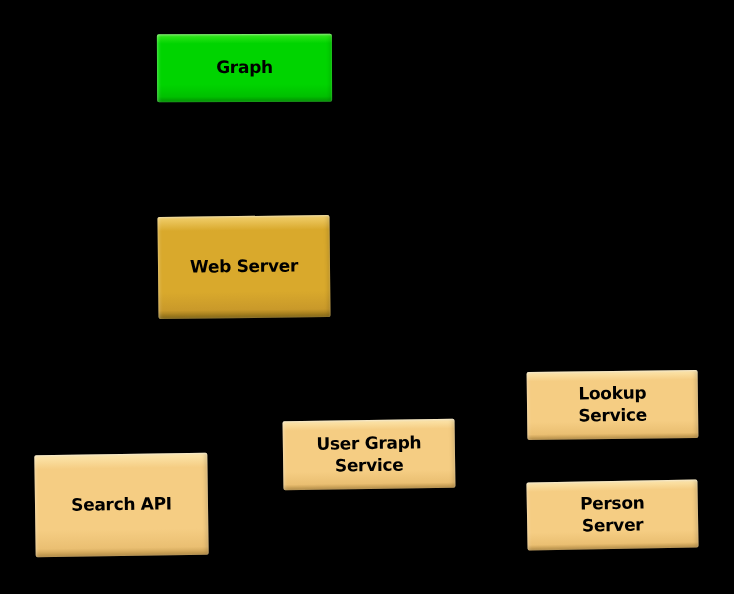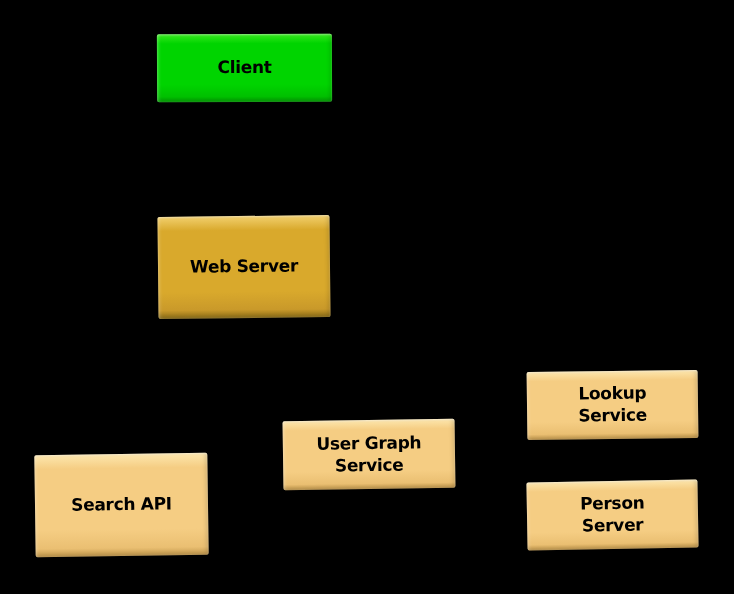--- a/index.html
+++ b/index.html
@@ -51,21 +51,21 @@
     padding: 0 6px;
     pointer-events: none;
   }
 </style>
 </head>
 <body>
 
 <div class="canvas" style="--bg: #000000;">
 
   <div class="node node-client" style="--fill: #00d400; --hi: #38ea1e; --lo2: #00c000; --lo: #009a00; color: rgb(0, 0, 0);">
-    <span class="node-label">Client</span>
+    <span class="node-label">Graph</span>
   </div>
 
   <div class="node node-web-server" style="--fill: #d9a92c; --hi: #f2d06e; --lo2: #c9992a; --lo: #8a6c16; color: rgb(0, 0, 0);">
     <span class="node-label">Web Server</span>
   </div>
 
   <div class="node node-search-api" style="--fill: #f5cd83; --hi: #fde7ae; --lo2: #eabf72; --lo: #c0964a; color: rgb(0, 0, 0);">
     <span class="node-label">Search API</span>
   </div>
 

